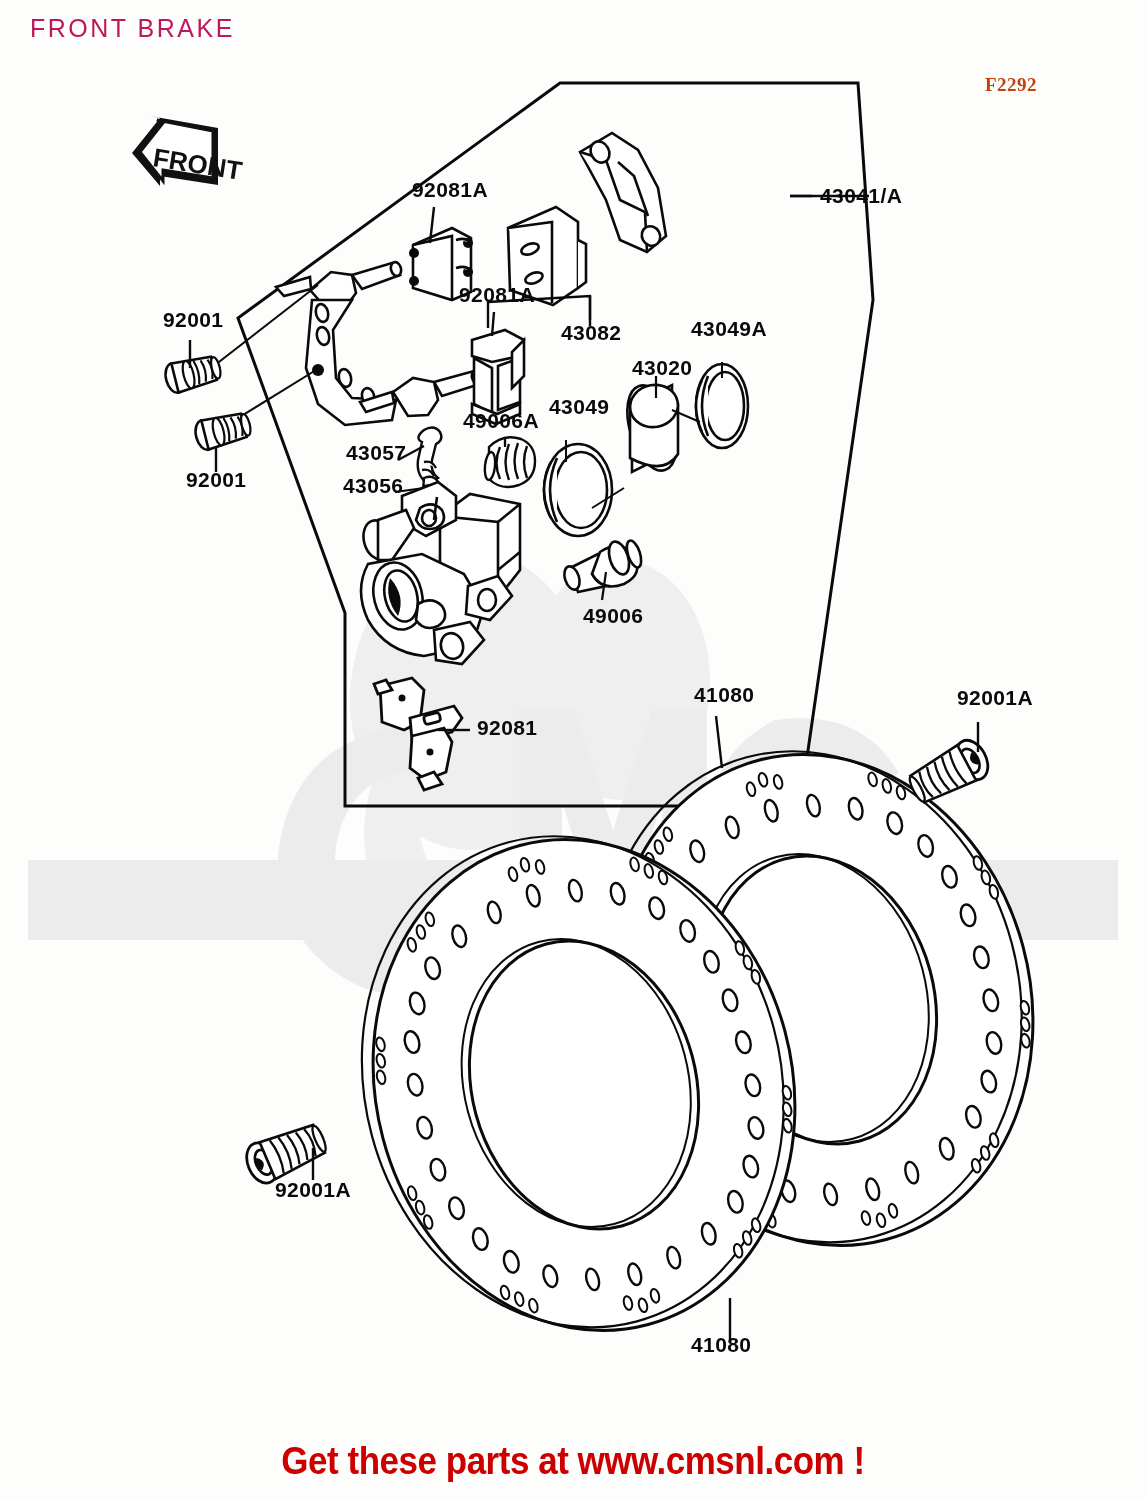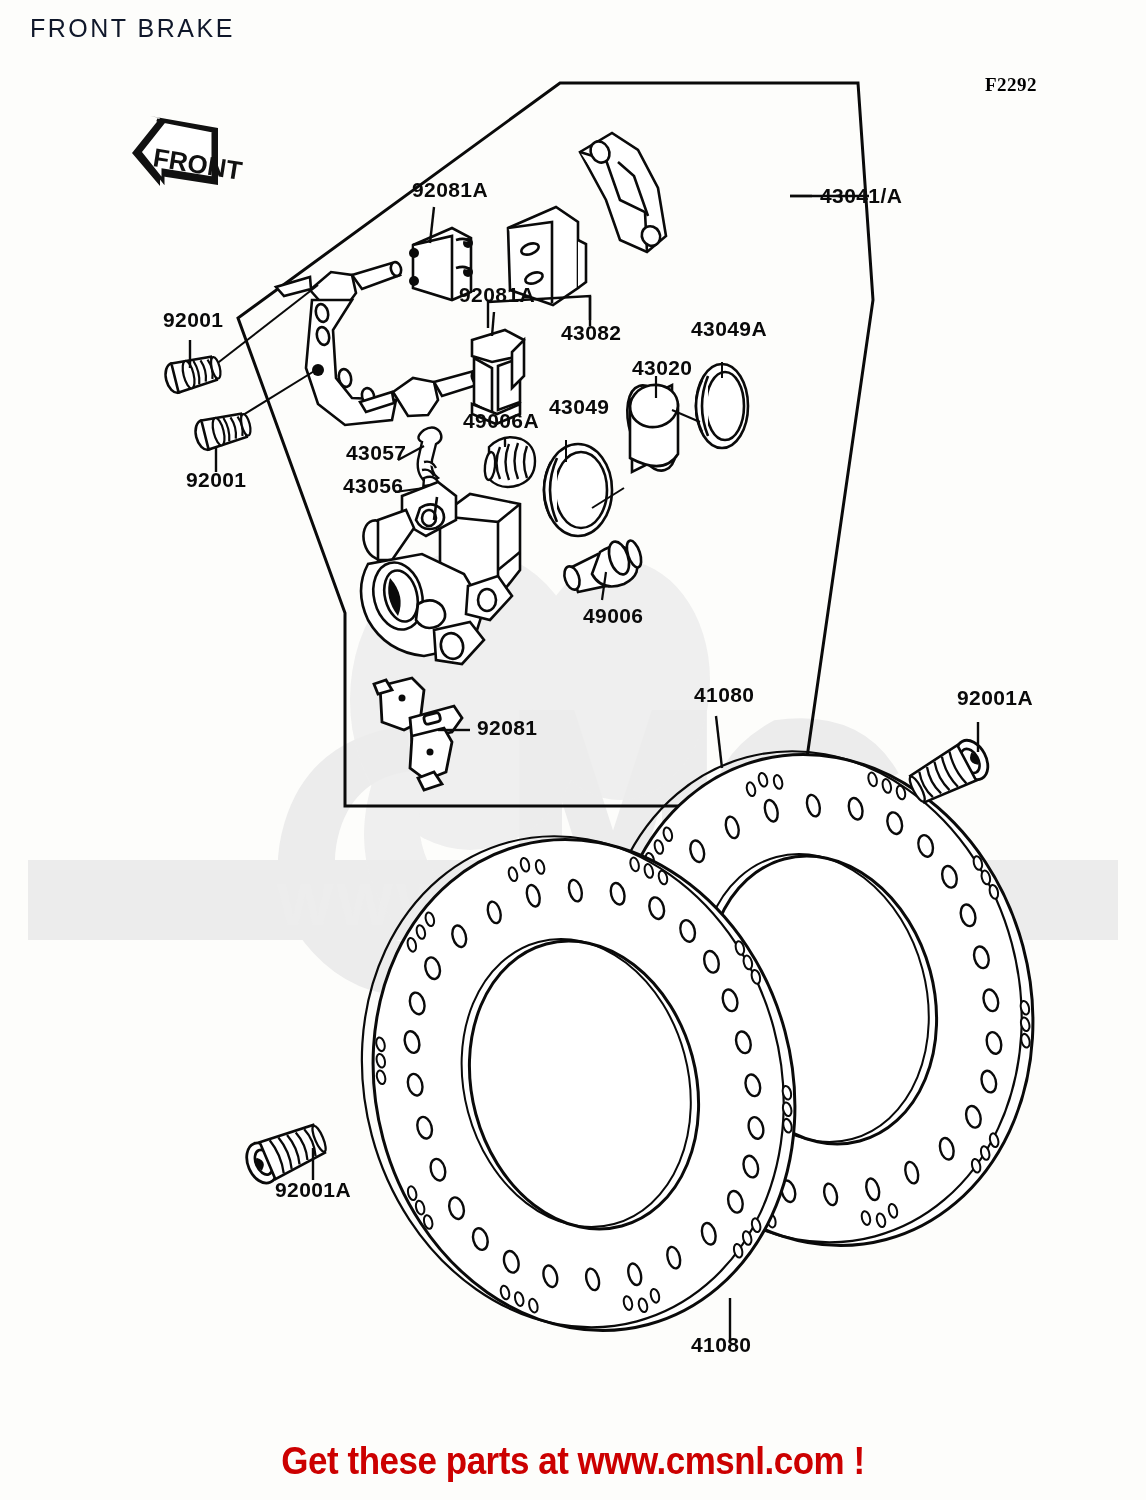--- a/index.html
+++ b/index.html
@@ -3,27 +3,27 @@
 <meta charset="utf-8">
 <style>
   html,body{margin:0;padding:0;background:#fdfdfb;}
   body{
     font-family:"Liberation Sans", sans-serif;
     width:1146px;height:1500px;position:relative;overflow:hidden;
   }
   #stage{position:absolute;left:0;top:0;width:1146px;height:1500px;}
   .page-title{
     position:absolute;left:30px;top:14px;
-    font-size:25px;letter-spacing:2.5px;color:#0f172a;
+    font-size:25px;letter-spacing:2.5px;color:#be185d;
     font-family:"Liberation Sans", sans-serif;font-weight:400;
   }
   .fig-code{
     position:absolute;left:985px;top:74px;
     font-family:"Liberation Serif", serif;font-weight:700;
-    font-size:19px;color:#000000;letter-spacing:.5px;
+    font-size:19px;color:#c2410c;letter-spacing:.5px;
   }
   .footer-cta{
     position:absolute;left:0;top:1440px;width:1146px;text-align:center;
     color:#cc0000;font-size:38px;font-weight:700;
     font-family:"Liberation Sans", sans-serif;
     letter-spacing:-0.5px;transform:scaleX(0.92);transform-origin:center;
   }
   svg.dwg{position:absolute;left:0;top:0;width:1146px;height:1500px;}
   .lbl{
     font-family:"Liberation Sans", sans-serif;

